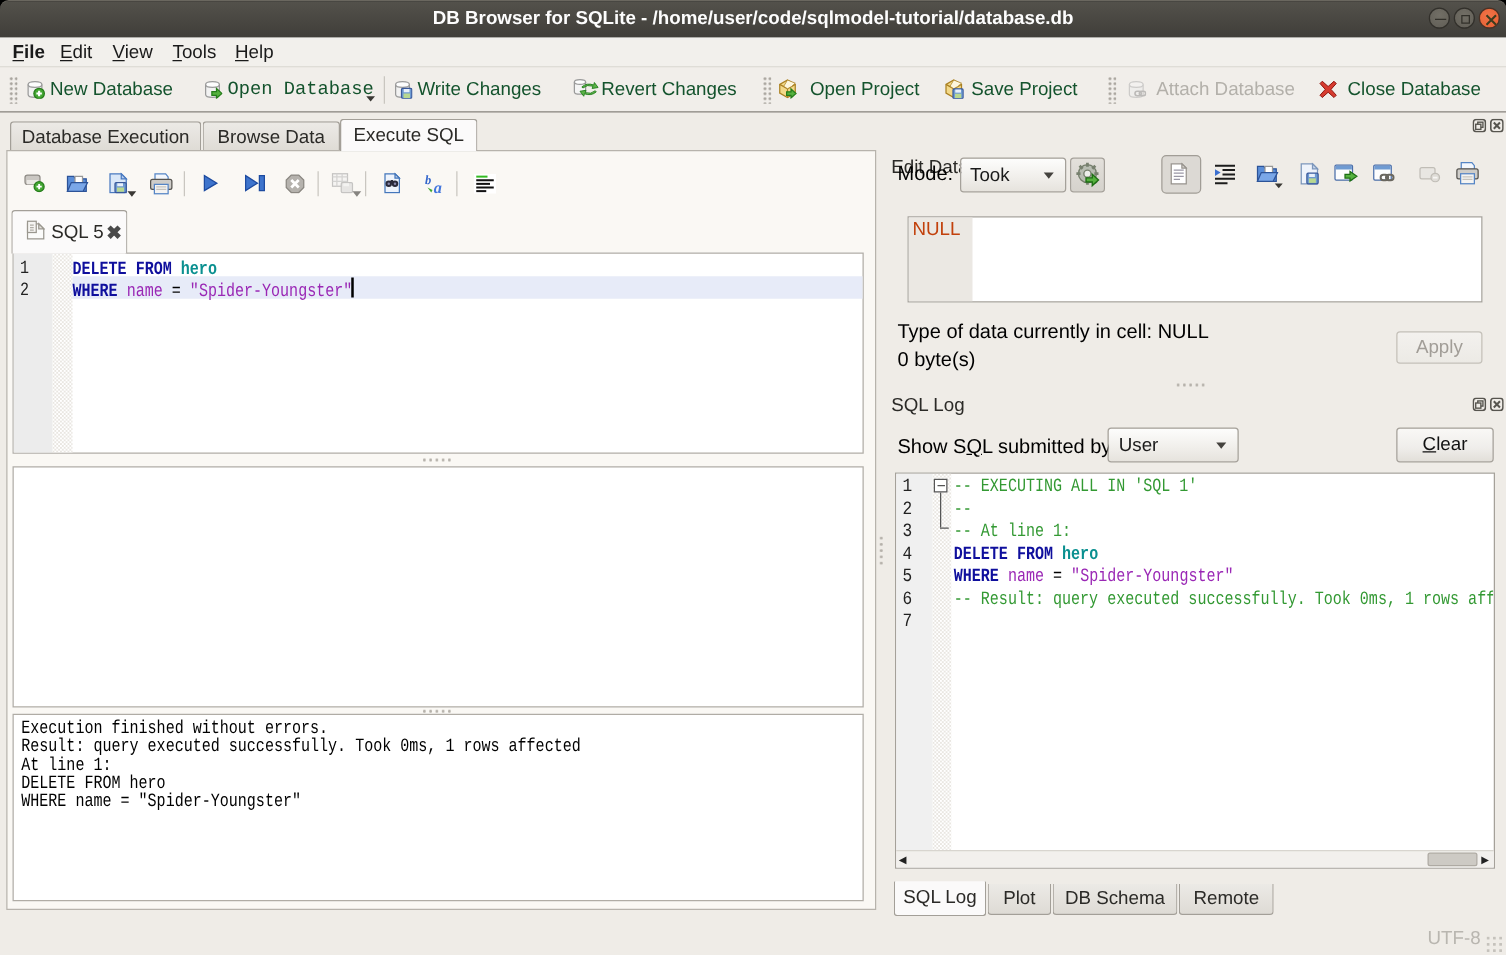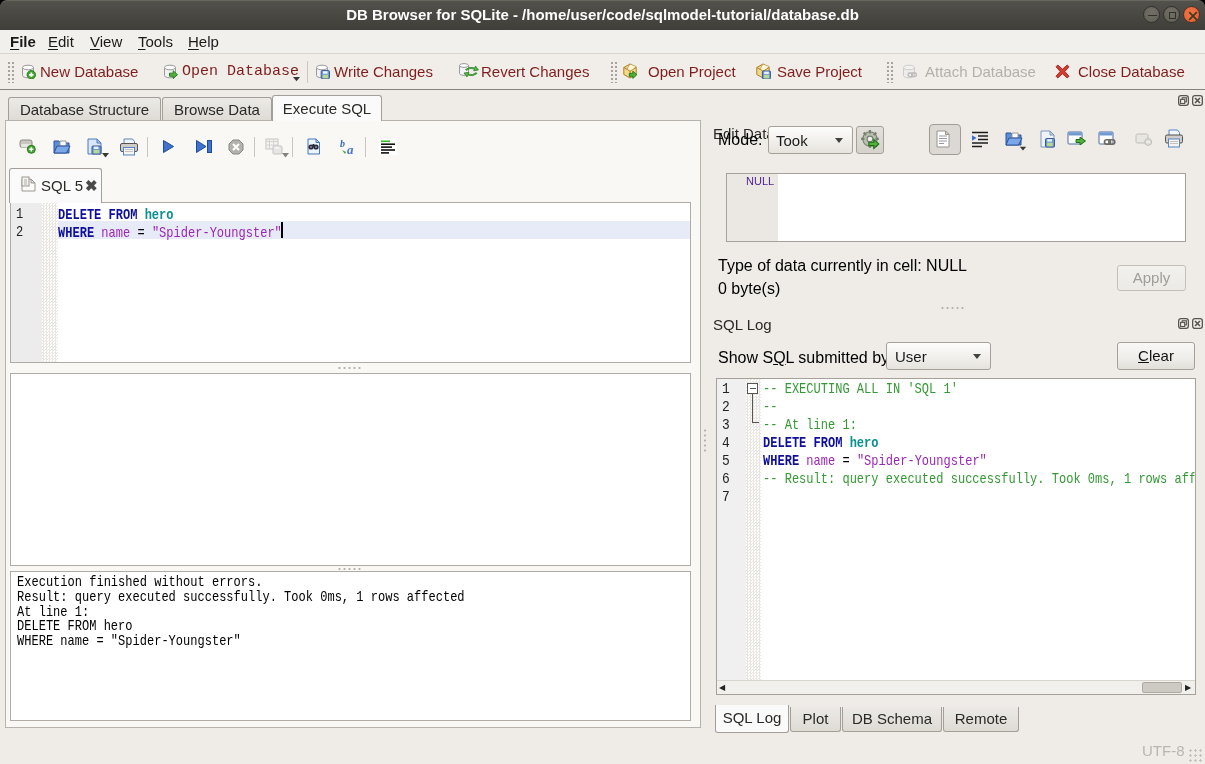--- a/index.html
+++ b/index.html
@@ -11,21 +11,21 @@
 .winbtn{width:17px;height:17px;border-radius:50%;top:6px;box-sizing:border-box;}
 #btn-min{left:1143px;background:radial-gradient(circle at 50% 35%,#726f66,#615e56);border:1.5px solid #32302b;}
 #btn-max{left:1163px;background:radial-gradient(circle at 50% 35%,#726f66,#615e56);border:1.5px solid #32302b;}
 #btn-close{left:1183px;background:radial-gradient(circle at 45% 40%,#f07448,#e85e31);border:1.5px solid #4a3226;}
 
 #menubar{left:0;top:30px;width:1205px;height:24px;background:#f2f0ec;border-bottom:1px solid #d9d6d0;box-sizing:border-box;}
 .menuitem{top:33px;font-size:15px;color:#1a1a1a;}
 .menuitem u{text-decoration-thickness:1px;text-underline-offset:2px;}
 
 #toolbar{left:0;top:54px;width:1205px;height:35px;background:#f1eeea;border-bottom:1px solid #85827c;}
-.tbtext{top:63px;font-size:15px;color:#7f1d1d;}
+.tbtext{top:63px;font-size:15px;color:#14532d;}
 .tbtext.dis{color:#b3b0aa;}
 .tbsep{top:61px;width:1px;height:22px;background:#c9c6c0;}
 .tbhandle{top:61px;width:7px;height:22px;background-image:radial-gradient(circle,#a6a29b 1px,transparent 1.2px);background-size:4px 4px;}
 .icon16{width:16px;height:16px;top:63px;}
 
 .mtab{box-sizing:border-box;font-size:15px;color:#2b2a27;text-align:center;}
 .mtab.inactive{top:97px;height:24px;background:linear-gradient(#eceae6,#dedbd5);border:1px solid #a39f98;border-bottom:none;border-radius:3px 3px 0 0;line-height:24px;}
 .mtab.active{top:95px;height:26px;background:#fbfafa;border:1px solid #a39f98;border-bottom:none;border-radius:3px 3px 0 0;line-height:25px;z-index:3;}
 
 #lpane{left:5px;top:120px;width:696px;height:608px;border:1px solid #b7b3ac;background:#faf8f4;box-sizing:border-box;}
@@ -153,21 +153,21 @@
 <div class="abs tbsep" style="left:307px;"></div>
 <div class="abs tbtext" style="left:334px;">Write Changes</div>
 <div class="abs tbtext" style="left:481px;">Revert Changes</div>
 <div class="abs tbhandle" style="left:610px;"></div>
 <div class="abs tbtext" style="left:648px;">Open Project</div>
 <div class="abs tbtext" style="left:777px;">Save Project</div>
 <div class="abs tbhandle" style="left:886px;"></div>
 <div class="abs tbtext dis" style="left:925px;">Attach Database</div>
 <div class="abs tbtext" style="left:1078px;">Close Database</div>
 
-<div class="abs mtab inactive" style="left:8px;width:153px;">Database Structure</div>
+<div class="abs mtab inactive" style="left:8px;width:153px;">Database Execution</div>
 <div class="abs mtab inactive" style="left:162px;width:110px;">Browse Data</div>
 <div class="abs mtab active" style="left:272px;width:110px;">Execute SQL</div>
 
 <div class="abs" id="lpane"></div>
 
 <svg class="abs" style="left:19px;top:139px;width:17px;height:15px;" viewBox="0 0 17 15">
     <rect x="1" y="1" width="12" height="7.5" rx="2" fill="#cac7c2" stroke="#8f8c86"></rect>
     <rect x="2.4" y="5" width="9" height="3.5" fill="#e9e7e3"></rect>
     <circle cx="12.3" cy="10.3" r="4" fill="#44a733" stroke="#267d1b"></circle>
     <path d="M12.3 8.2 v4.2 M10.2 10.3 h4.2" stroke="#fff" stroke-width="1.5"></path>
@@ -338,21 +338,21 @@
     <path d="M11.4 9 h3.6" stroke="#fff" stroke-width="1.4"></path>
   </svg>
 <svg class="abs" style="left:1164px;top:129px;width:20px;height:19px;" viewBox="0 0 20 19">
     <path d="M5 1 h8.5 l2 2.5 v3 H5 z" fill="#f3f7fd" stroke="#5585c5"></path>
     <rect x="1.5" y="6" width="17" height="8" rx="1.5" fill="#cfcdc9" stroke="#55534f"></rect>
     <rect x="4.5" y="10" width="11" height="8" fill="#f5f4f2" stroke="#5585c5"></rect>
     <path d="M6 12.5 h8 M6 14.5 h8" stroke="#c5c2bd"></path>
   </svg>
 <div class="abs" id="cellbox"></div>
 <div class="abs" id="cellmargin"></div>
-<div class="abs" style="left:746px;top:175px;font-size:11px;color:#4c1d95;">NULL</div>
+<div class="abs" style="left:730px;top:175px;font-size:15px;color:#c2410c;">NULL</div>
 <div class="abs flabel" style="left:718px;top:257px;">Type of data currently in cell: NULL</div>
 <div class="abs flabel" style="left:718px;top:280px;">0 byte(s)</div>
 <div class="abs btn" id="applybtn" style="left:1117px;top:265px;width:69px;height:26px;line-height:24px;">Apply</div>
 
 <div class="abs hsplit" style="left:940px;top:306px;"></div>
 <div class="abs docktitle" style="left:713px;top:316px;">SQL Log</div>
 <svg class="abs" style="left:1177.5px;top:317.5px;width:11px;height:11px;" viewBox="0 0 12 12">
     <rect x=".7" y=".7" width="10.6" height="10.6" rx="2.5" fill="none" stroke="#57554f" stroke-width="1.4"></rect>
     <rect x="4.6" y="3" width="4.5" height="4.5" fill="none" stroke="#57554f" stroke-width="1.2"></rect>
     <rect x="2.8" y="4.8" width="4.5" height="4.5" fill="#efece7" stroke="#57554f" stroke-width="1.2"></rect>

